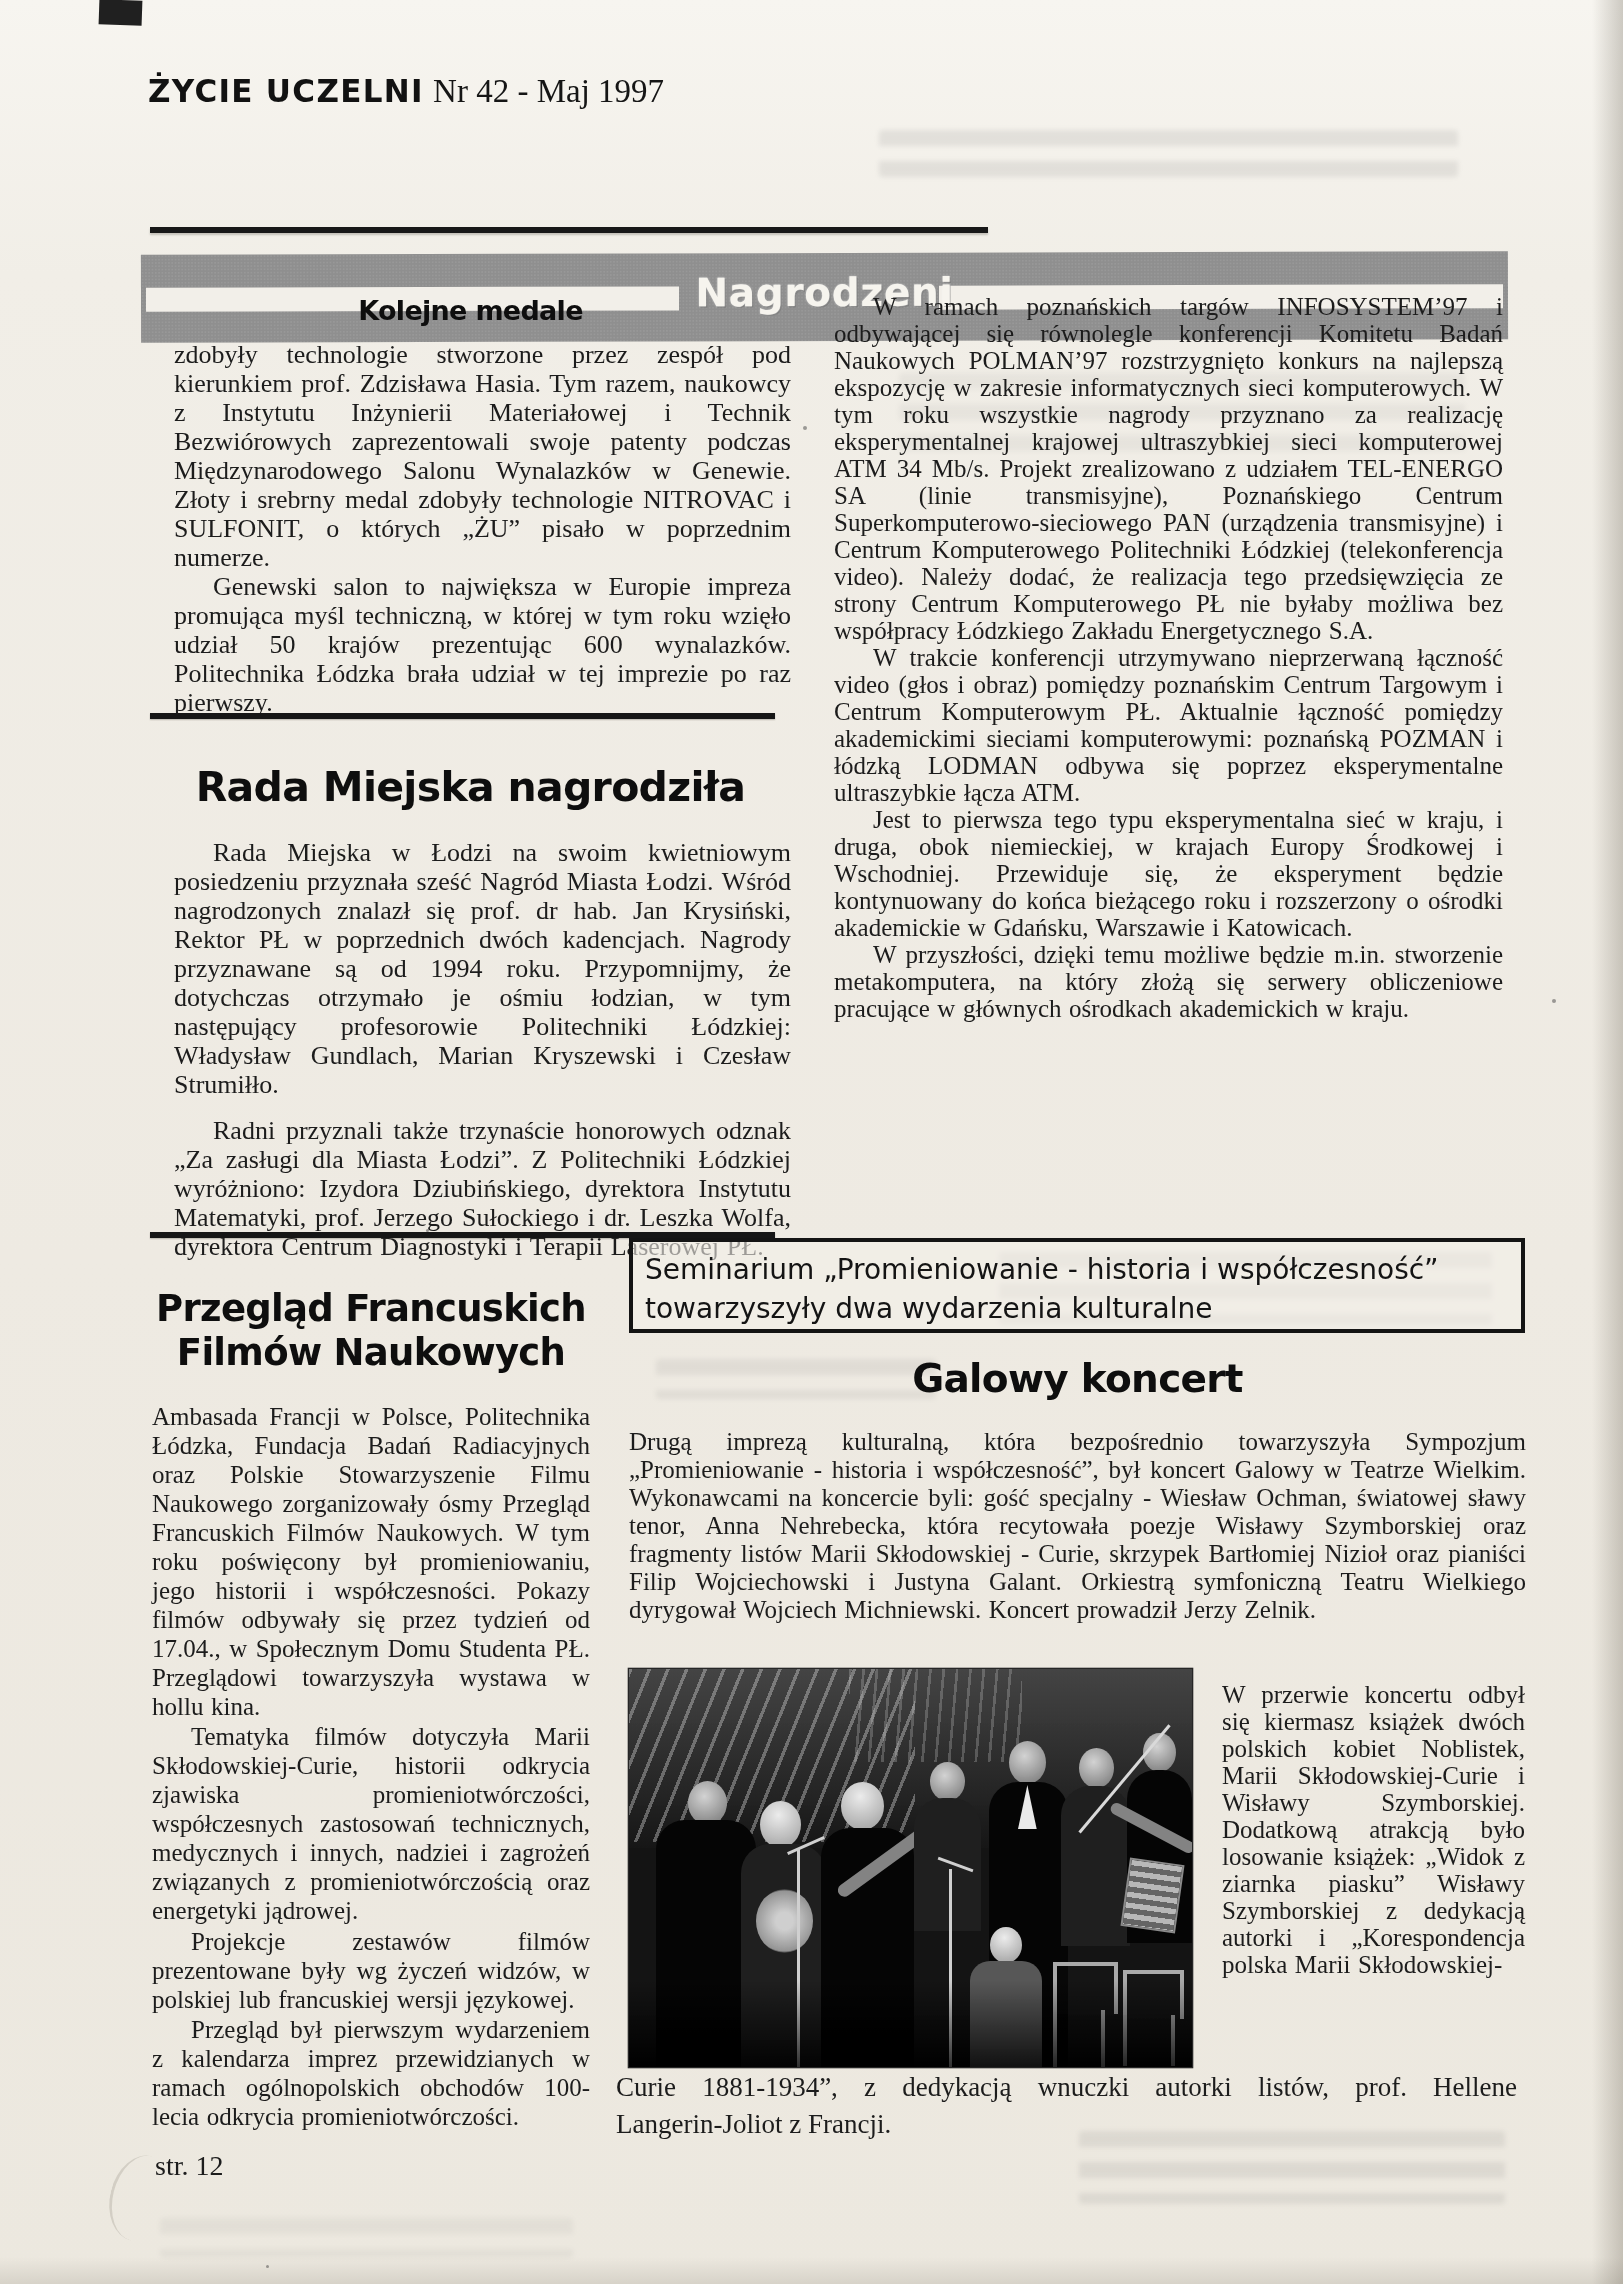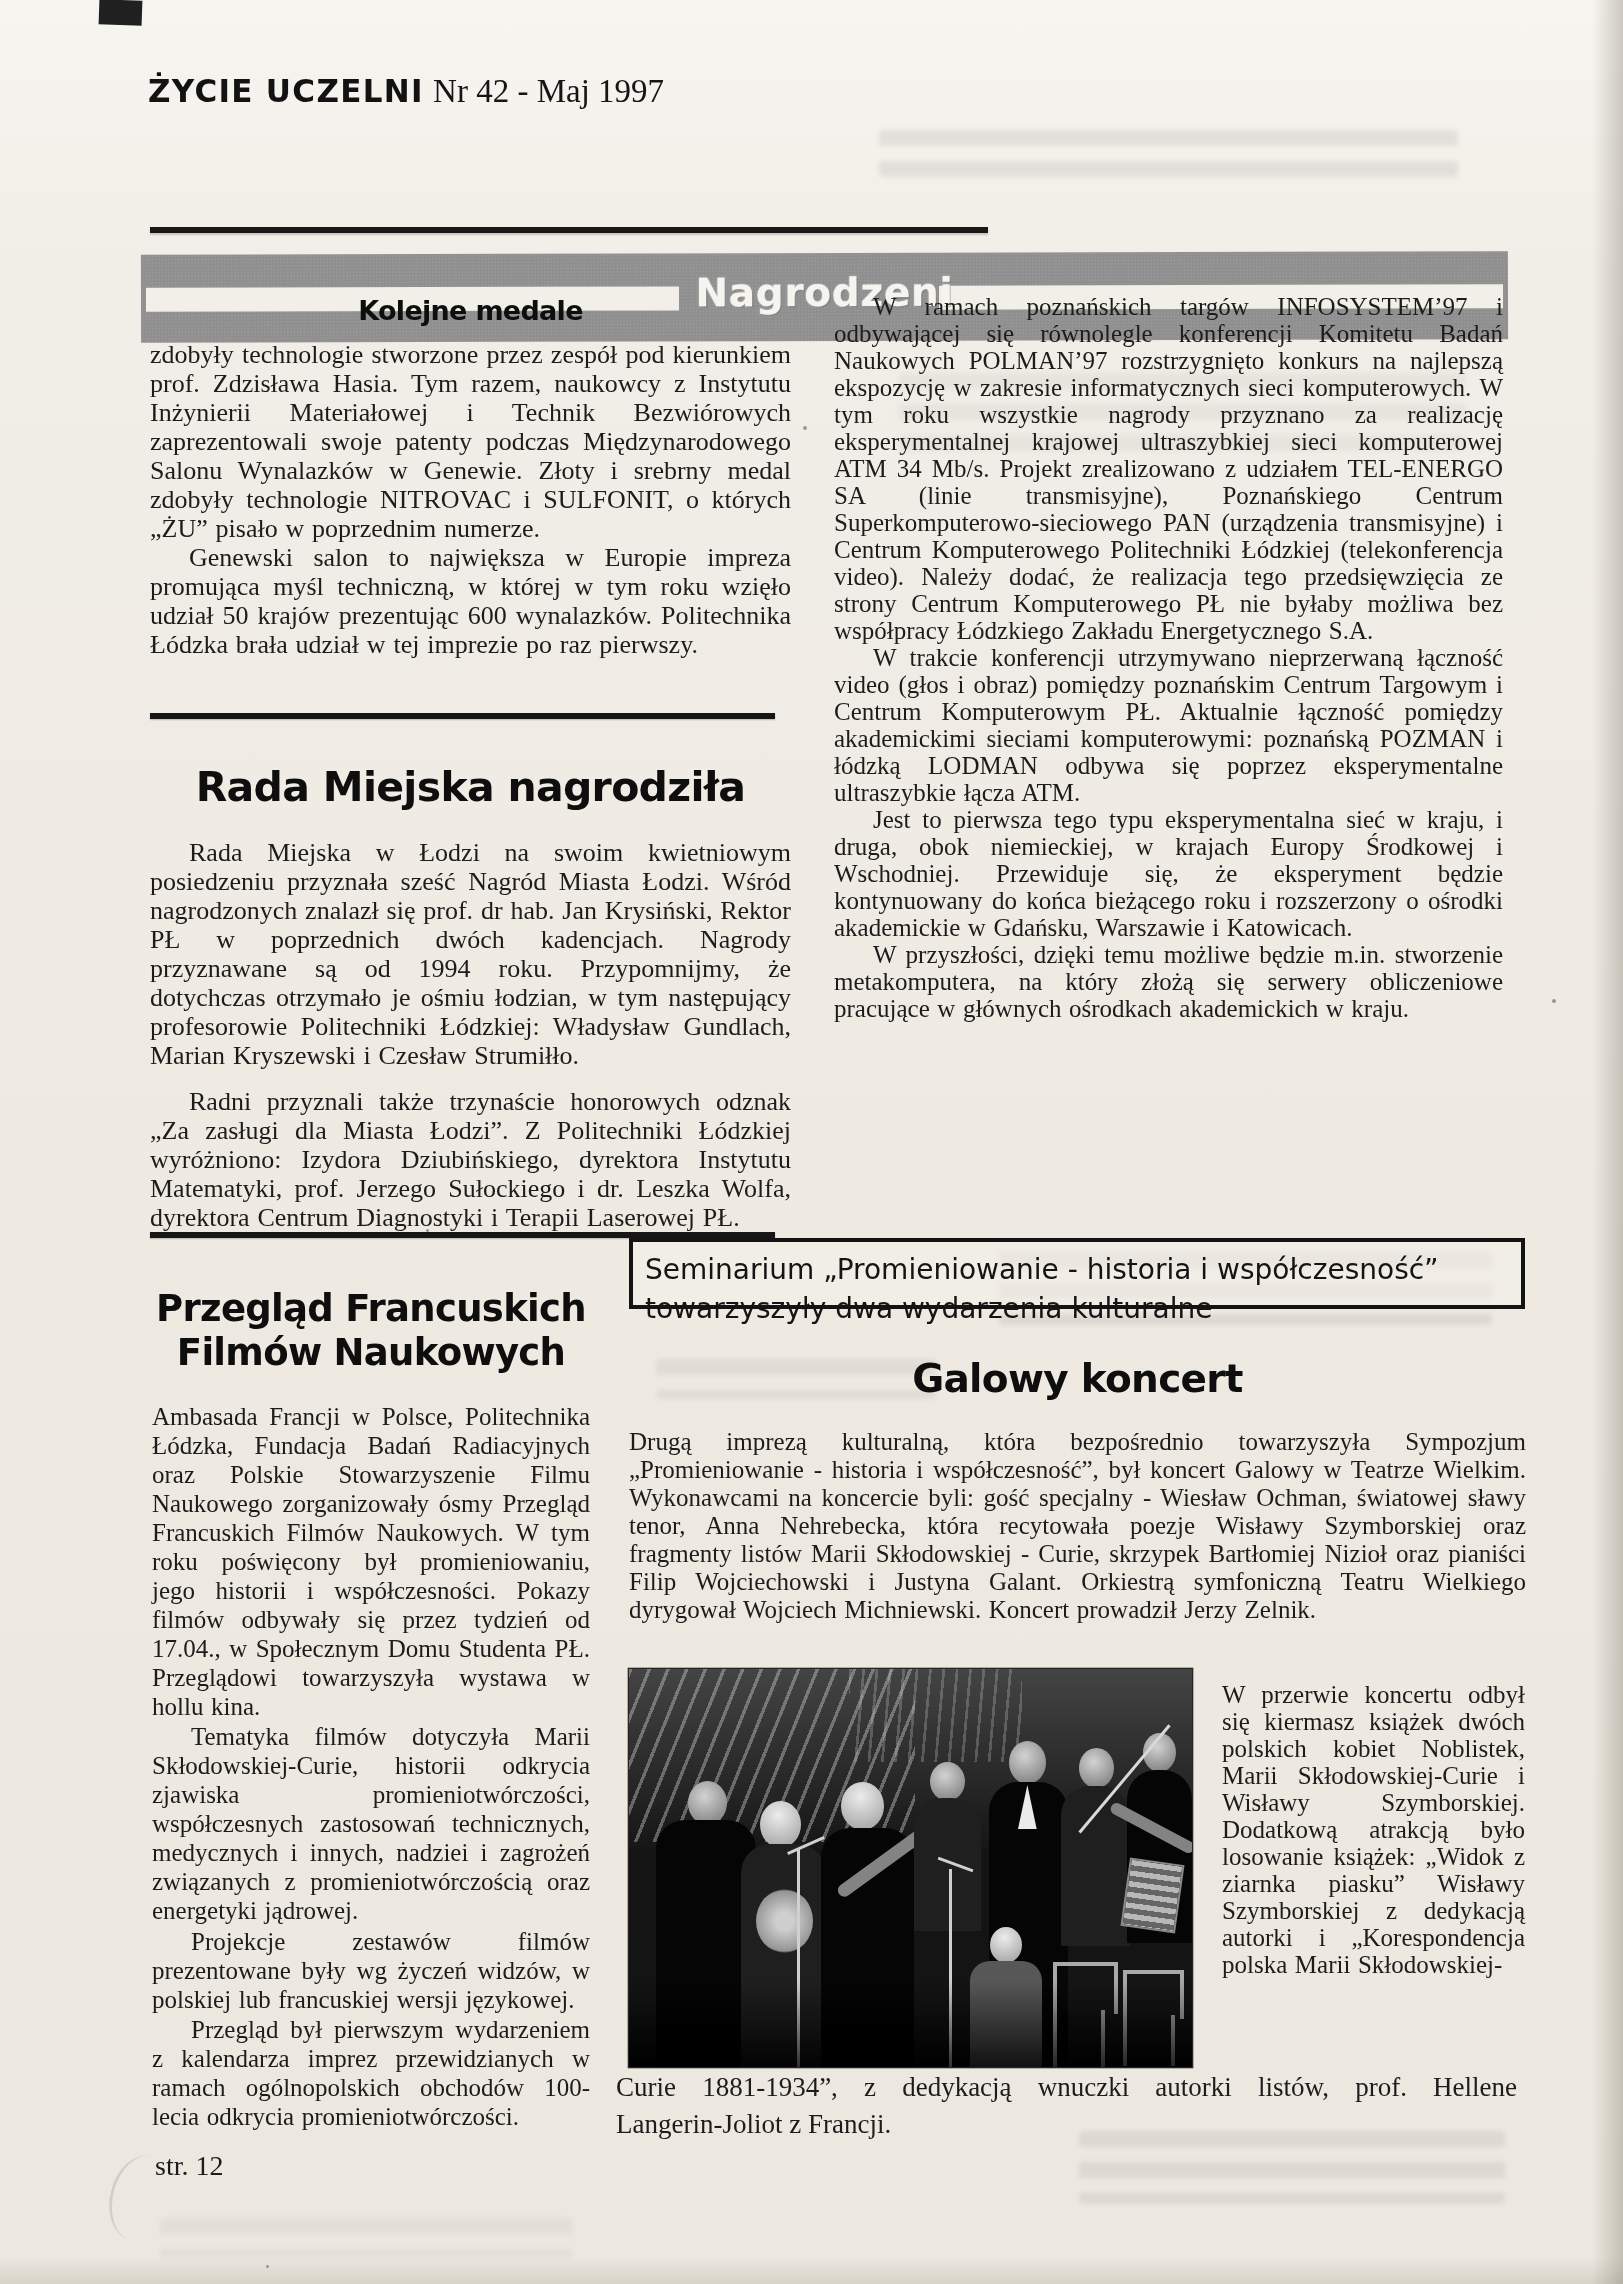--- a/index.html
+++ b/index.html
@@ -20,39 +20,39 @@
   .banner .stripe.left{left:5.3px;width:533px;}
   .banner .stripe.right{left:798px;right:5.3px;}
   .banner-label{position:absolute;left:0;right:0;top:17.3px;text-align:center;
     font-family:"DejaVu Sans",sans-serif;font-weight:bold;font-size:39px;color:#f6f4ee;
     text-shadow:0 0 2px rgba(255,255,255,.6),1.3px 1.3px 0 rgba(80,80,80,.35);letter-spacing:0.7px;}
   
   section{position:absolute;}
   h2{font-family:"DejaVu Sans",sans-serif;font-weight:bold;color:#0e0e0e;letter-spacing:-0.7px;margin:0;}
   .c{text-align:center;}
   p{margin:0;text-align:justify;word-spacing:1.3px;hyphens:auto;}
-  .body40 p{font-size:26px;line-height:29px;}
+  .body40 p{font-size:26px;line-height:29px;margin-left:24px;}
   .body38 p{font-size:25px;line-height:27px;}
   .indent{text-indent:39px;}
   #art-medale{left:150px;top:295px;width:641px;}
   #art-medale h2{font-size:27px;margin-bottom:14px;}
   #art-rada{left:150px;top:763px;width:641px;}
   #art-rada h2{font-size:41px;margin-bottom:27px;}
   #art-rada p + p{margin-top:17.3px;}
   #art-przeglad{left:152px;top:1287px;width:438px;}
   #art-przeglad h2{font-size:37px;line-height:44px;text-align:center;margin-bottom:27px;}
   #art-przeglad p{font-size:25px;line-height:29px;}
   #art-przeglad p + p{margin-top:1.3px;}
   #art-ultra{left:834px;top:293px;width:669px;}
   #art-ultra h2{font-size:37px;margin-bottom:21px;}
   .rule{position:absolute;left:150px;width:625px;height:6px;background:#161616;box-shadow:0 1.3px 1.3px rgba(60,55,45,.3);}
   .r1{top:713px;}
   .r2{top:1232px;}
   
-  #sem-box{position:absolute;left:629px;top:1238px;width:896px;height:71px;border:4.7px solid #141414;box-sizing:border-box;
+  #sem-box{position:absolute;left:629px;top:1238px;width:896px;height:95px;border:4.7px solid #141414;box-sizing:border-box;
     padding:8px 0 0 12px;font-family:"DejaVu Sans",sans-serif;font-size:28px;line-height:39px;color:#141414;background:rgba(243,240,233,.6);}
   #sem-box span{display:block;}
   
   #art-galowy{left:629px;top:1356px;width:897px;}
   #art-galowy h2{font-size:39px;margin-bottom:27px;}
   #art-galowy p{font-size:25px;line-height:28px;}
   #sidebar{position:absolute;left:1222px;top:1681px;width:303px;}
   #sidebar p{font-size:25px;line-height:27px;}
   #caption{position:absolute;left:616px;top:2069px;width:901px;font-size:27px;line-height:37px;}
   #caption .l1{display:block;text-align:justify;text-align-last:justify;}

